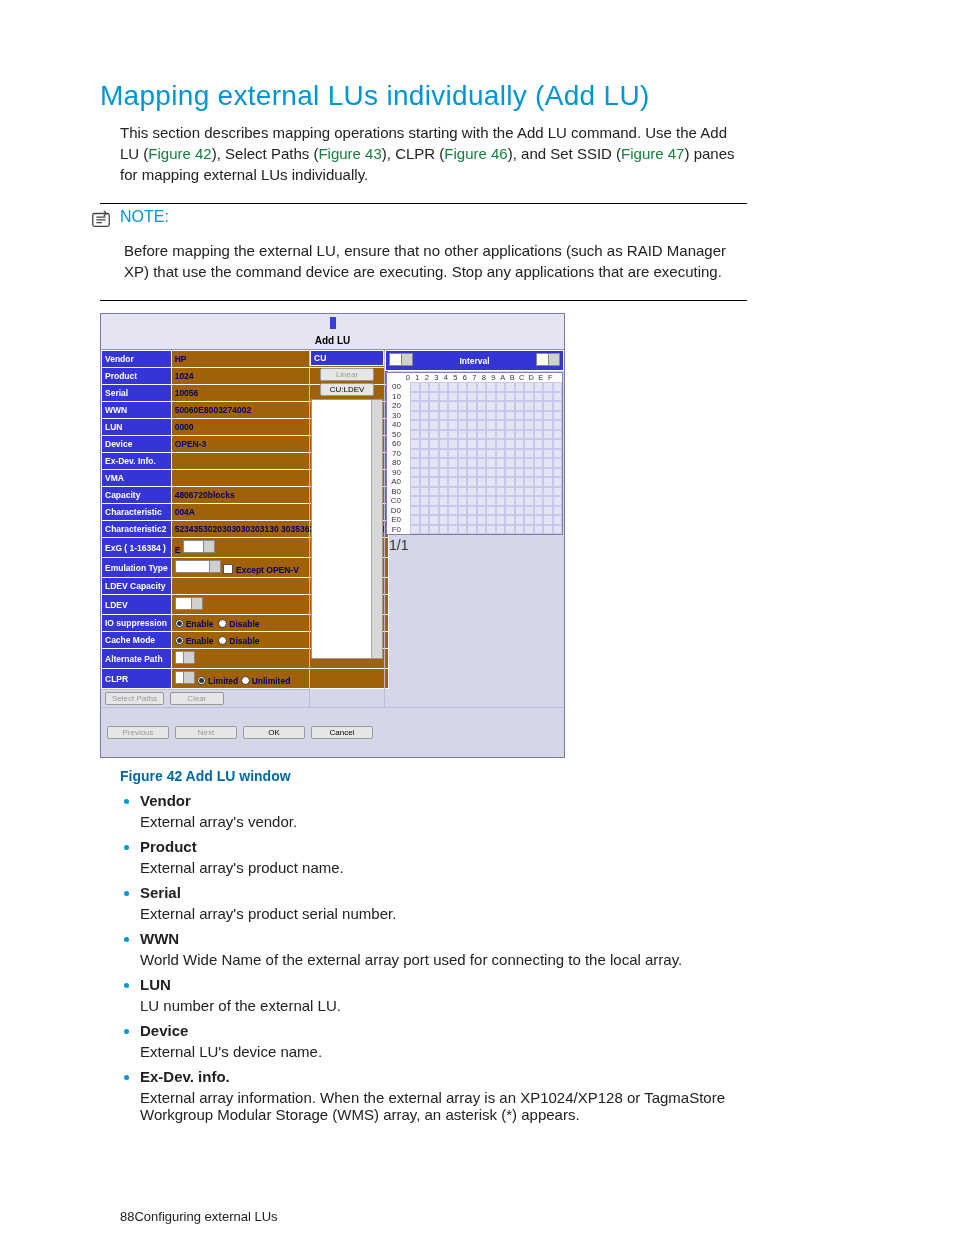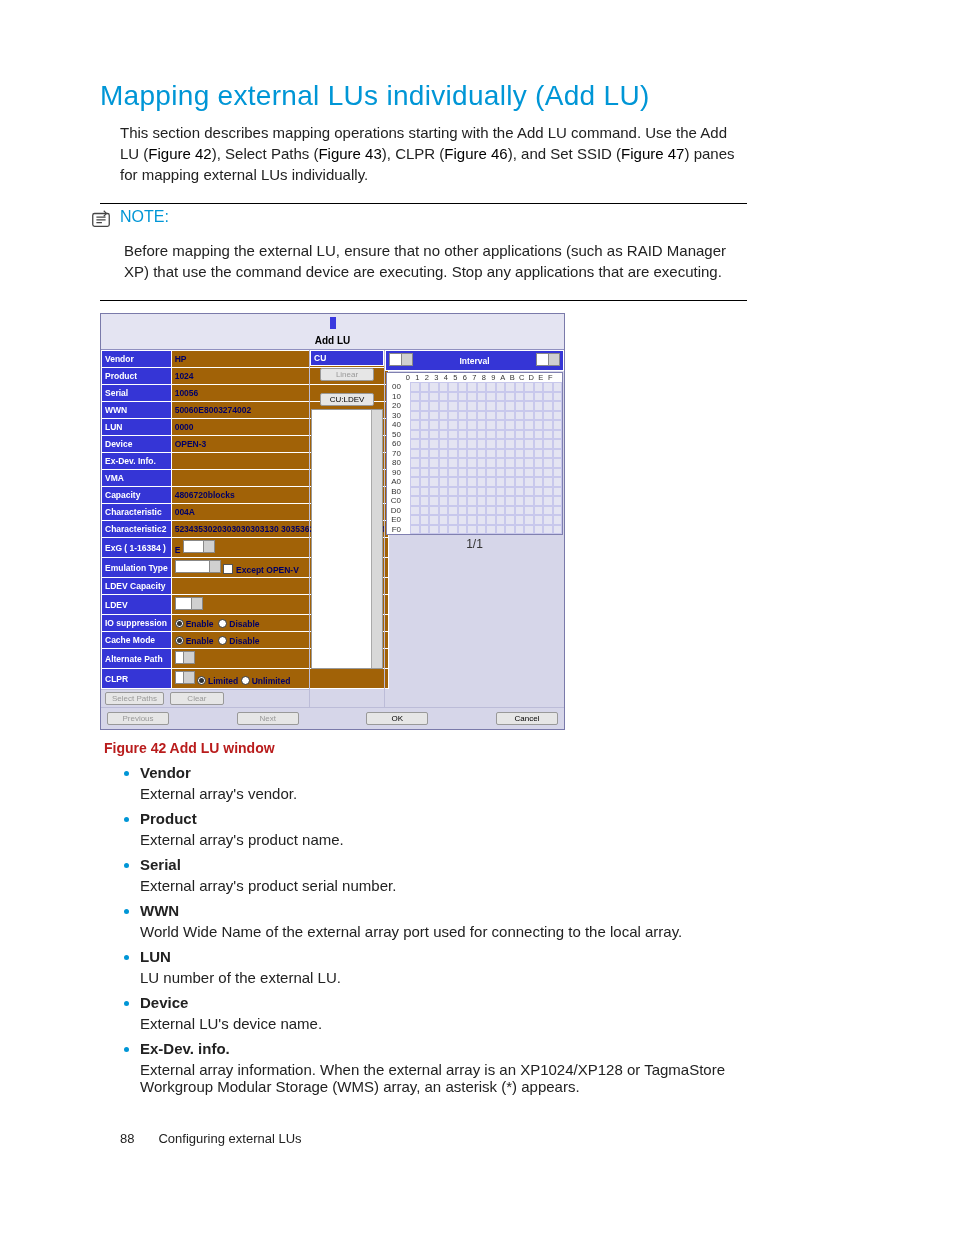--- a/index.html
+++ b/index.html
@@ -21,21 +21,21 @@
     font-size: 28px;
     color: #0096d6;
     margin: 0 0 10px 0;
     letter-spacing: 0.3px;
   }
   .body-text {
     font-size: 15px;
     line-height: 1.4;
     margin: 8px 0 12px 20px;
   }
-  a.xref { color: #000000; text-decoration: none; }
+  a.xref { color: #15803d; text-decoration: none; }
   hr.rule { border: none; border-top: 1px solid #000; margin: 18px 0 4px 0; }
   .note-row { display: flex; align-items: flex-start; gap: 8px; margin-left: -10px; }
   .note-icon svg { width: 22px; height: 22px; }
   .note-label { color: #0096d6; font-size: 16px; font-family: "Arial Narrow", Arial, sans-serif; }
   .note-body { font-size: 15px; line-height: 1.4; margin: 6px 0 6px 24px; }
 
   
   .dlg {
     margin: 12px 0 10px 0;
     width: 463px;
@@ -87,41 +87,41 @@
   .chk { display:inline-block; width:8px;height:8px;border:1px solid #555;background:#fff;margin-right:3px;position:relative;top:1px;}
   .mini-select{display:inline-block;border:1px solid #888;background:#fff;height:11px;min-width:26px;position:relative;}
   .mini-select::after{content:"";position:absolute;right:0;top:0;width:10px;height:11px;background:#d0d0d0;border-left:1px solid #888;}
   .mini-btn{display:inline-block;background:#e6e6e6;border:1px solid #999;border-radius:2px;padding:1px 6px;font-size:8px;min-width:40px;text-align:center;}
   .mini-btn.dim{color:#999;}
   .col-mid .hdr, .col-right .hdr {
     background:#3535d6;color:#fff;font-weight:bold;font-size:8.5px;padding:2px 3px;border:1px solid #fff;display:flex;align-items:center;justify-content:space-between;
   }
   .col-mid .listarea{background:#fff;border:1px solid #999;height:258px;margin:1px;position:relative;}
   .col-mid .listarea .sbar{position:absolute;right:0;top:0;bottom:0;width:10px;background:#d8d8d8;border-left:1px solid #aaa;}
-  .col-mid .btns{padding:2px;display:flex;flex-direction:column;gap:12px;align-items:center;}
+  .col-mid .btns{padding:2px;display:flex;flex-direction:column;gap:2px;align-items:center;}
   .grid-wrap{margin:1px;}
   .hex-grid{border:1px solid #8080b0;background:#fff;}
   .hex-rowlabel{display:inline-block;width:14px;text-align:right;font-size:8px;color:#333;}
   .hex-row{display:flex;align-items:center;height:9.5px;justify-content:space-between;}
   .hex-cells{display:flex;}
   .hex-cell{width:9.5px;height:9.5px;border:0.5px solid #c8c8ec;background:#e4e4f2;box-sizing:border-box;}
   .grid-top{display:flex;padding-left:16px;}
   .grid-top span{display:inline-block;width:9.5px;text-align:center;font-size:7.5px;color:#333;}
-  .dlg-foot{border-top:1px solid #bcbcd8;padding:4px 6px;display:flex;justify-content:space-between;gap:6px;}
+  .dlg-foot{border-top:1px solid #bcbcd8;padding:18px 6px;display:flex;justify-content:flex-start;gap:6px;}
   .dlg-foot .mini-btn{min-width:48px;}
   .bottom-row{padding:2px 4px;display:flex;gap:6px;justify-content:flex-start;align-items:center;background:#d6d6e9;border-top:1px solid #bcbcd8;}
-  .pager{font-size:12px;color:#333;text-align:center;padding:1px 4px;}
-
-  .fig-caption { color:#b91c1c; font-weight:bold; font-size:14px; margin:8px 0 6px 4px;}
+  .pager{font-size:14px;color:#333;text-align:left;padding:1px 4px;}
+
+  .fig-caption { color:#0369a1; font-weight:bold; font-size:14px; margin:8px 0 6px 20px;}
   ul.detail{list-style:disc;margin:4px 0 4px 40px;padding:0;}
   ul.detail>li{margin:8px 0;font-size:15px;}
   ul.detail>li .term{font-weight:bold;}
   ul.detail>li .desc{display:block;font-weight:normal;margin-top:4px;}
   ul.detail li::marker{color:#0096d6;}
-  .footer{display:flex;gap:24px;font-size:13px;margin-top:36px;margin-left:20px;}
+  .footer{display:flex;font-size:13px;margin-top:86px;margin-left:20px;}
 </style>
 </head>
 <body>
 
 <div class="page">
   <h1 class="section-title">Mapping external LUs individually (Add LU)</h1>
 
   <p class="body-text">
     <span>This section describes mapping operations starting with the Add LU command. Use the Add LU (</span><a class="xref">Figure 42</a><span>), Select Paths (</span><a class="xref">Figure 43</a><span>), CLPR (</span><a class="xref">Figure 46</a><span>), and Set SSID (</span><a class="xref">Figure 47</a><span>) panes for mapping external LUs individually.</span>
   </p>

